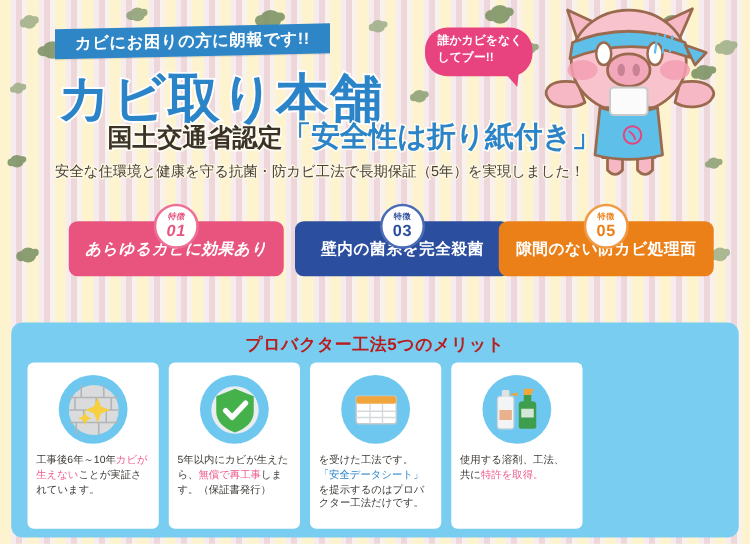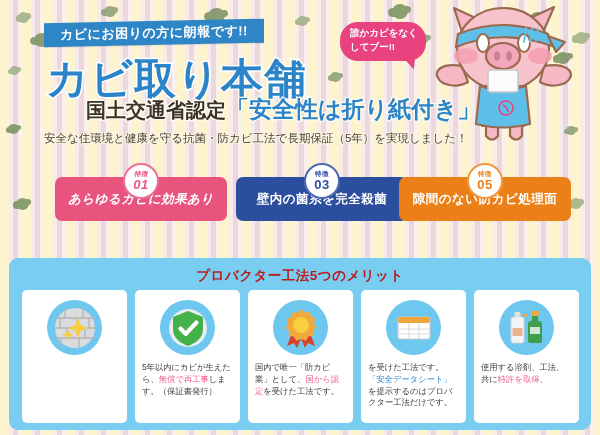--- a/index.html
+++ b/index.html
@@ -274,48 +274,38 @@
         <svg viewBox="0 0 40 40" width="40" height="40">
           <circle cx="20" cy="20" r="20" fill="#d9dbdd"></circle>
           <g stroke="#b2b5b8" stroke-width="1.3" fill="none">
             <path d="M0 10 H40 M0 20 H40 M0 30 H40"></path>
             <path d="M10 0 V10 M28 0 V10 M5 10 V20 M22 10 V20 M34 10 V20 M12 20 V30 M30 20 V30 M6 30 V40 M24 30 V40"></path>
           </g>
           <path d="M23 10 l2.8 7.2 L33 20 l-7.2 2.8 L23 30 l-2.8-7.2 L13 20 l7.2-2.8 Z" fill="#f7cf3f"></path>
           <path d="M13 21 l1.6 4 4 1.6 -4 1.6 -1.6 4 -1.6-4 -4-1.6 4-1.6 Z" fill="#f7cf3f"></path>
         </svg>
       </div>
+      <div class="card-text">
+        <span>工事後6年～10年</span><span class="hl-pink">カビが生えない</span><span>ことが実証されています。</span>
+      </div>
     </div>
 
     <div class="card">
       <div class="icon-circle">
         <svg viewBox="0 0 40 40" width="40" height="40">
           <circle cx="20" cy="20" r="19" fill="#e9edef"></circle>
           <path d="M20 3 L35 9 V21 C35 30 28 35 20 38 C12 35 5 30 5 21 V9 Z" fill="#45b14b"></path>
           <path d="M12.5 20.5 l5.2 5.4 L28.5 14.5" stroke="#fff" stroke-width="4.2" fill="none" stroke-linecap="round" stroke-linejoin="round"></path>
         </svg>
       </div>
       <div class="card-text">
         <span>5年以内にカビが生えたら、</span><span class="hl-pink">無償で再工事</span><span>します。（保証書発行）</span>
       </div>
     </div>
 
-    <div class="card">
-      <div class="icon-circle">
-        <svg viewBox="0 0 40 40" width="40" height="40">
-          <path d="M12 22 L6 38 L13 35 L16 40 L22 26 Z" fill="#d6422a"></path>
-          <path d="M28 22 L34 38 L27 35 L24 40 L18 26 Z" fill="#d6422a"></path>
-          <path d="M20 1 l3.6 3.4 4.9-.8 1.5 4.7 4.4 2.3-1.6 4.7 2.8 4.1-3.6 3.4.3 4.9-4.9.9-2.6 4.2-4.8-1.7-4.8 1.7-2.6-4.2-4.9-.9.3-4.9L4.4 20l2.8-4.1L5.6 11.2 10 8.9l1.5-4.7 4.9.8Z" fill="#f2a93b"></path>
-          <circle cx="20" cy="17" r="8" fill="#f7cf3f"></circle>
-        </svg>
-      </div>
-      <div class="card-text">
-        <span>国内で唯一「防カビ業」として、</span><span class="hl-pink">国から認定</span><span>を受けた工法です。</span>
-      </div>
-    </div>
 
     <div class="card">
       <div class="icon-circle">
         <svg viewBox="0 0 40 40" width="40" height="40">
           <rect x="4" y="9" width="32" height="22" rx="2" fill="#fff" stroke="#c8cbcd" stroke-width="1.2"></rect>
           <rect x="4" y="9" width="32" height="6" rx="2" fill="#f0a63c"></rect>
           <g stroke="#d6d9db" stroke-width="1.1">
             <path d="M4 21 H36 M4 26 H36 M15 15 V31 M25 15 V31"></path>
           </g>
         </svg>

